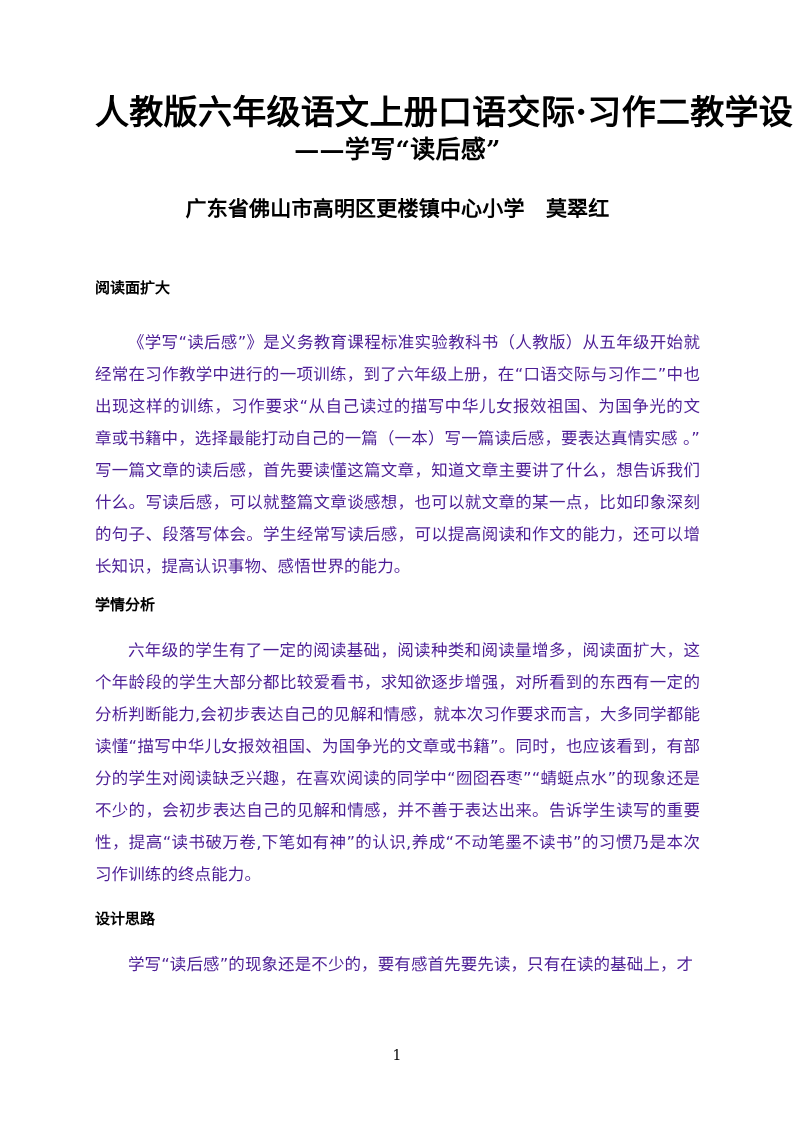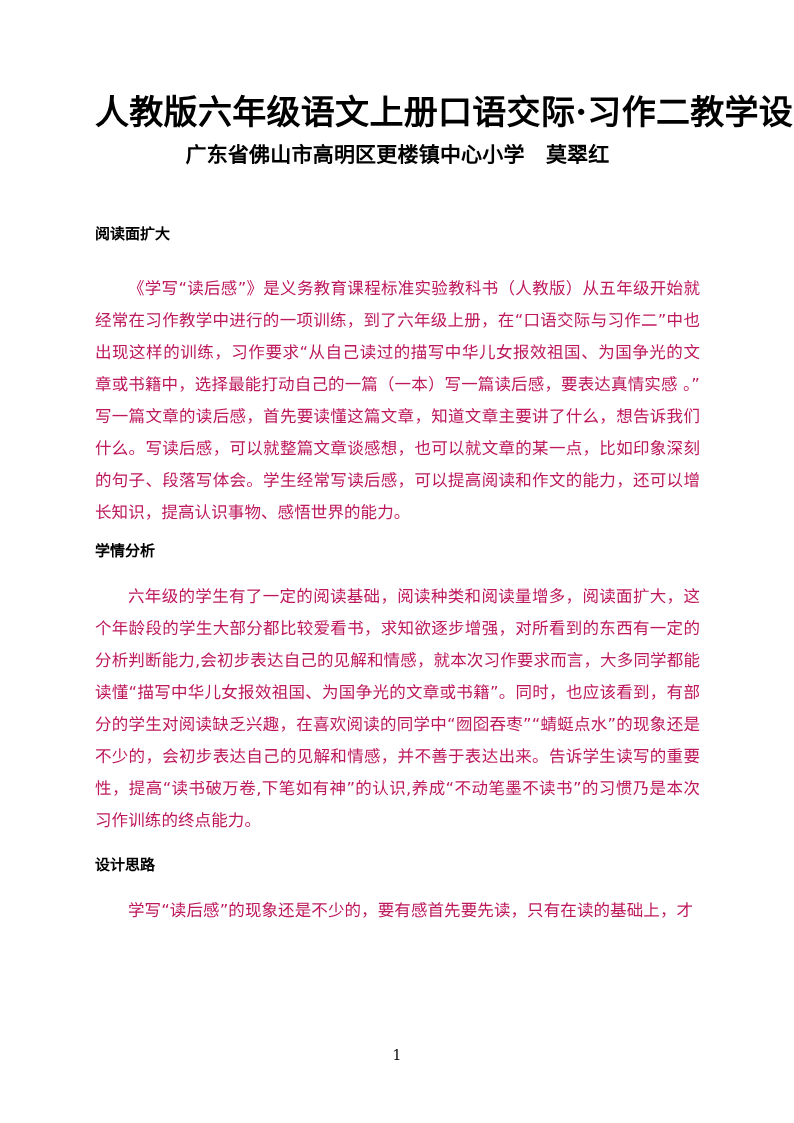--- a/index.html
+++ b/index.html
@@ -44,21 +44,21 @@
     margin: 0;
     letter-spacing: 0.3px;
   }
   .doc-author-line {
     font-family: "DejaVu Sans", "Liberation Sans", sans-serif;
     font-weight: bold;
     font-size: 21px;
     line-height: 34px;
     text-align: center;
     color: #000000;
-    margin: 0;
+    margin: 16px;
     padding-top: 7px;
     letter-spacing: 0.2px;
   }
 
   
   .section-heading {
     font-family: "DejaVu Sans", "Liberation Sans", sans-serif;
     font-weight: bold;
     font-size: 15px;
     line-height: 32px;
@@ -74,21 +74,21 @@
   }
   .section-heading.tight {
     margin-top: 12px;
   }
 
   
   .body-para {
     font-family: "DejaVu Sans", "Liberation Sans", sans-serif;
     font-size: 16.5px;
     line-height: 32px;
-    color: #be185d;
+    color: #4c1d95;
     margin: 0;
     text-align: justify;
     text-justify: inter-ideograph;
     text-indent: 2em;
     letter-spacing: 0.1px;
   }
   .body-para.gap-top {
     margin-top: 23px;
   }
   .body-para.gap-small {
@@ -112,20 +112,21 @@
 </style>
 </head>
 <body>
 
 <div class="page">
 
   <div class="content">
 
     <h1 class="doc-title">人教版六年级语文上册口语交际·习作二教学设计</h1>
 
+    <h2 class="doc-subtitle">——学写“读后感”</h2>
 
     <p class="doc-author-line">广东省佛山市高明区更楼镇中心小学　莫翠红</p>
 
     <h3 class="section-heading first">阅读面扩大</h3>
     <p class="body-para gap-top">《学写“读后感”》是义务教育课程标准实验教科书（人教版）从五年级开始就经常在习作教学中进行的一项训练，到了六年级上册，在“口语交际与习作二”中也出现这样的训练，习作要求“从自己读过的描写中华儿女报效祖国、为国争光的文章或书籍中，选择最能打动自己的一篇（一本）写一篇读后感，要表达真情实感 。”写一篇文章的读后感，首先要读懂这篇文章，知道文章主要讲了什么，想告诉我们什么。写读后感，可以就整篇文章谈感想，也可以就文章的某一点，比如印象深刻的句子、段落写体会。学生经常写读后感，可以提高阅读和作文的能力，还可以增长知识，提高认识事物、感悟世界的能力。</p>
 
     <h3 class="section-heading spaced">学情分析</h3>
     <p class="body-para gap-small">六年级的学生有了一定的阅读基础，阅读种类和阅读量增多，阅读面扩大，这个年龄段的学生大部分都比较爱看书，求知欲逐步增强，对所看到的东西有一定的分析判断能力,会初步表达自己的见解和情感，就本次习作要求而言，大多同学都能读懂“描写中华儿女报效祖国、为国争光的文章或书籍”。同时，也应该看到，有部分的学生对阅读缺乏兴趣，在喜欢阅读的同学中“囫囵吞枣”“蜻蜓点水”的现象还是不少的，会初步表达自己的见解和情感，并不善于表达出来。告诉学生读写的重要性，提高“读书破万卷,下笔如有神”的认识,养成“不动笔墨不读书”的习惯乃是本次习作训练的终点能力。</p>
 
     <h3 class="section-heading tight">设计思路</h3>

